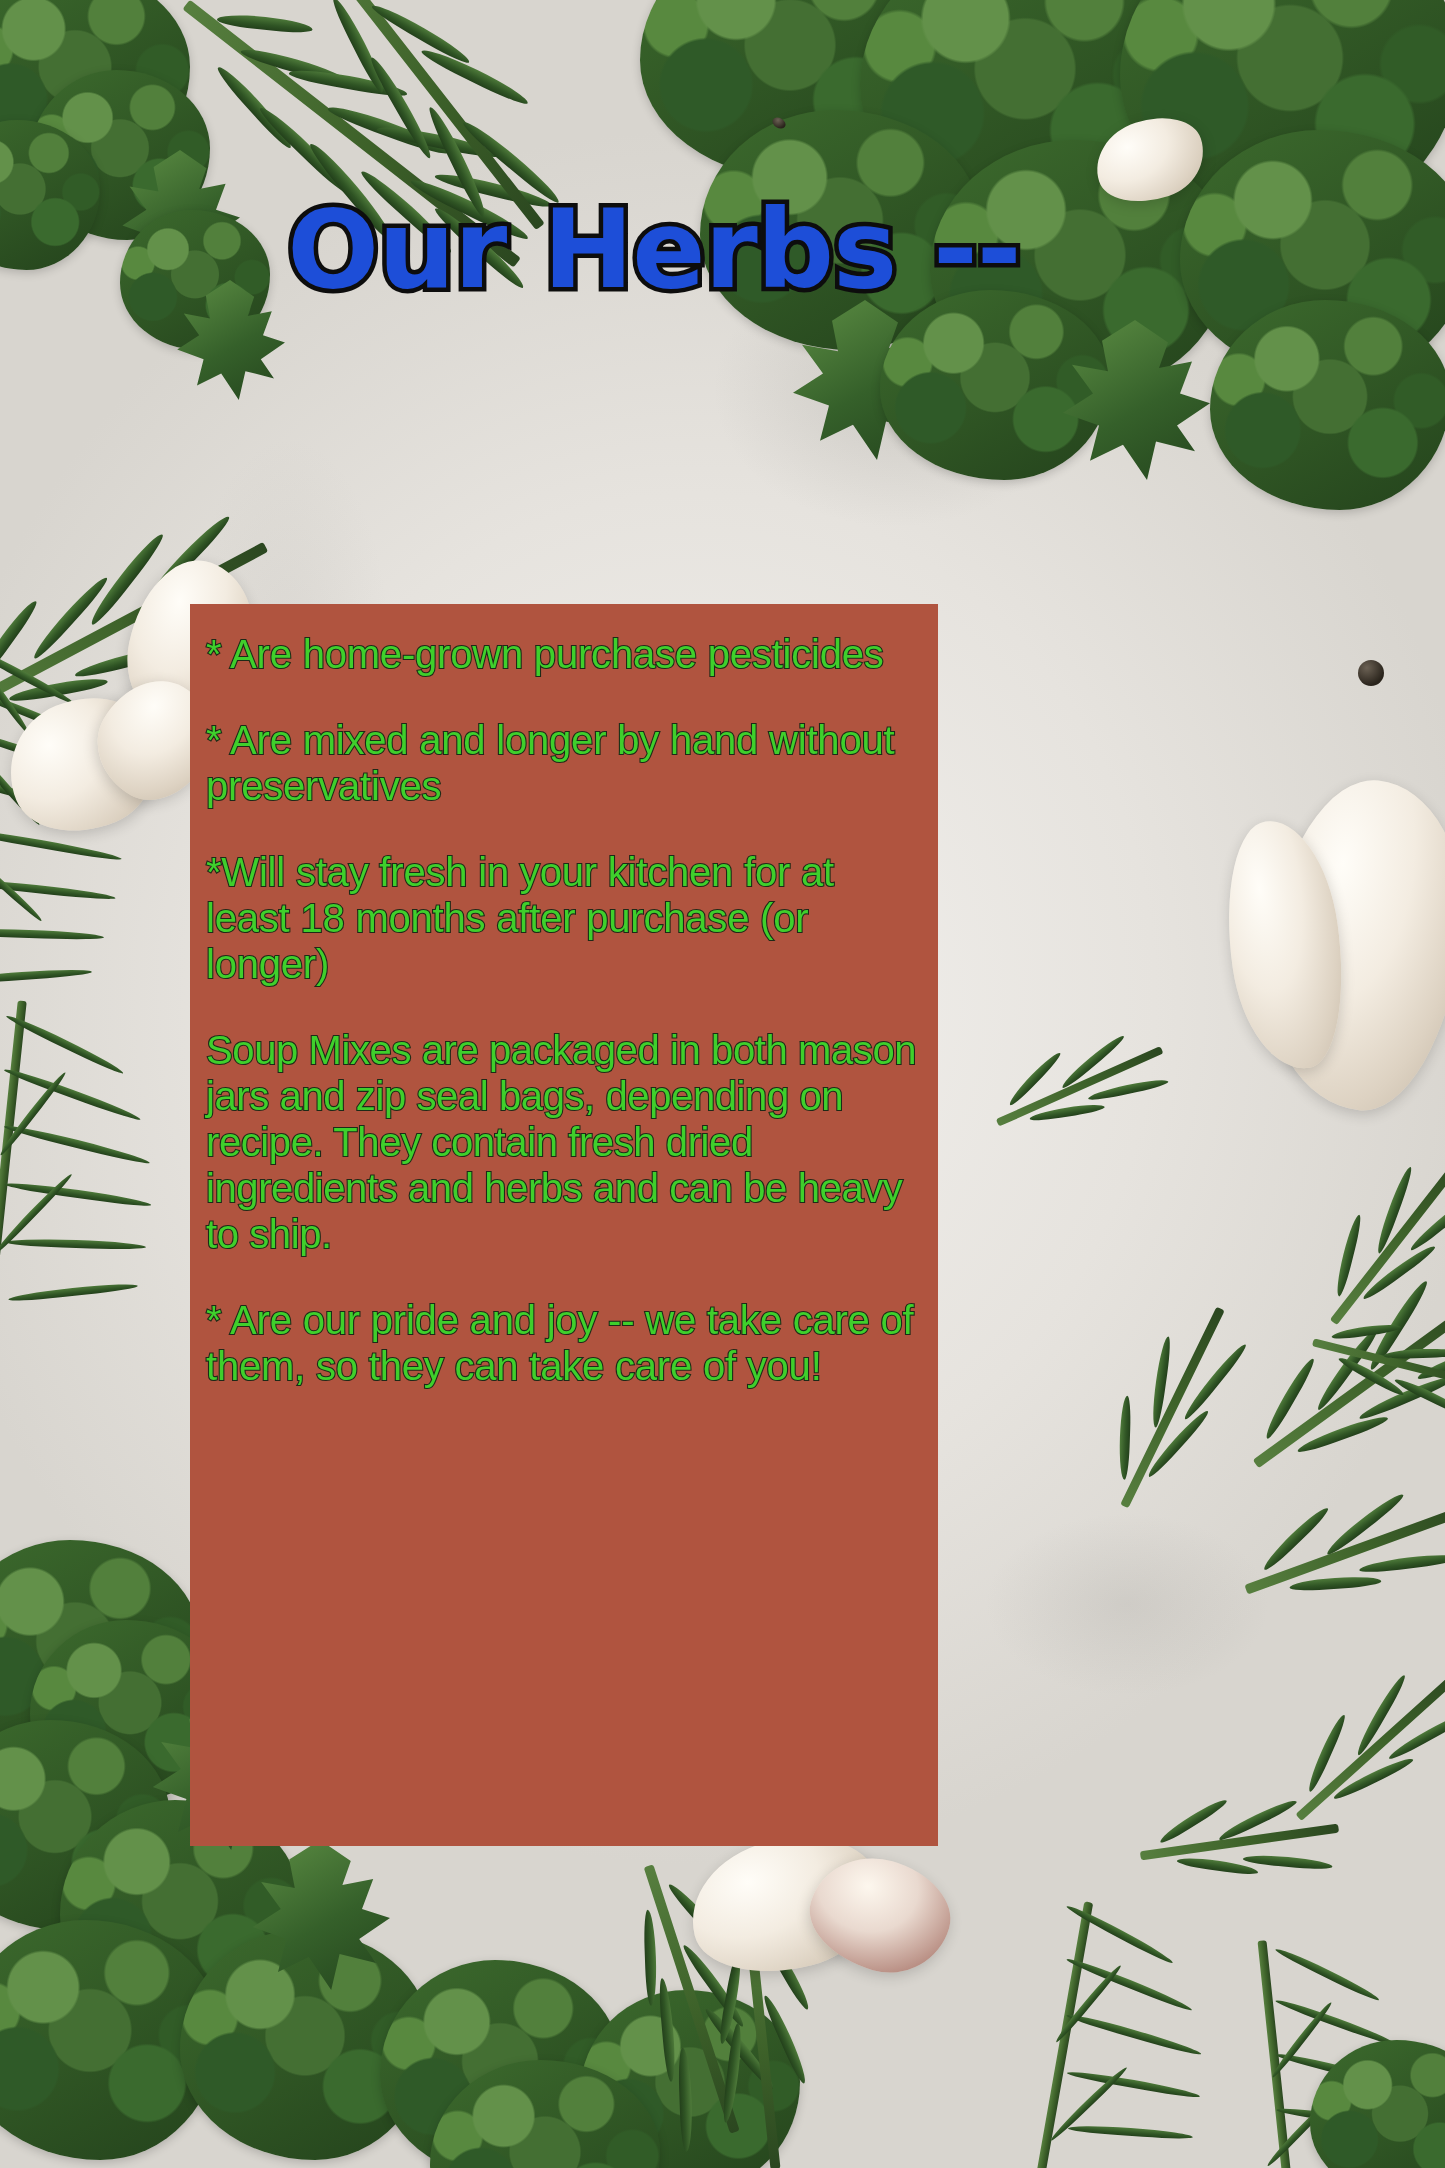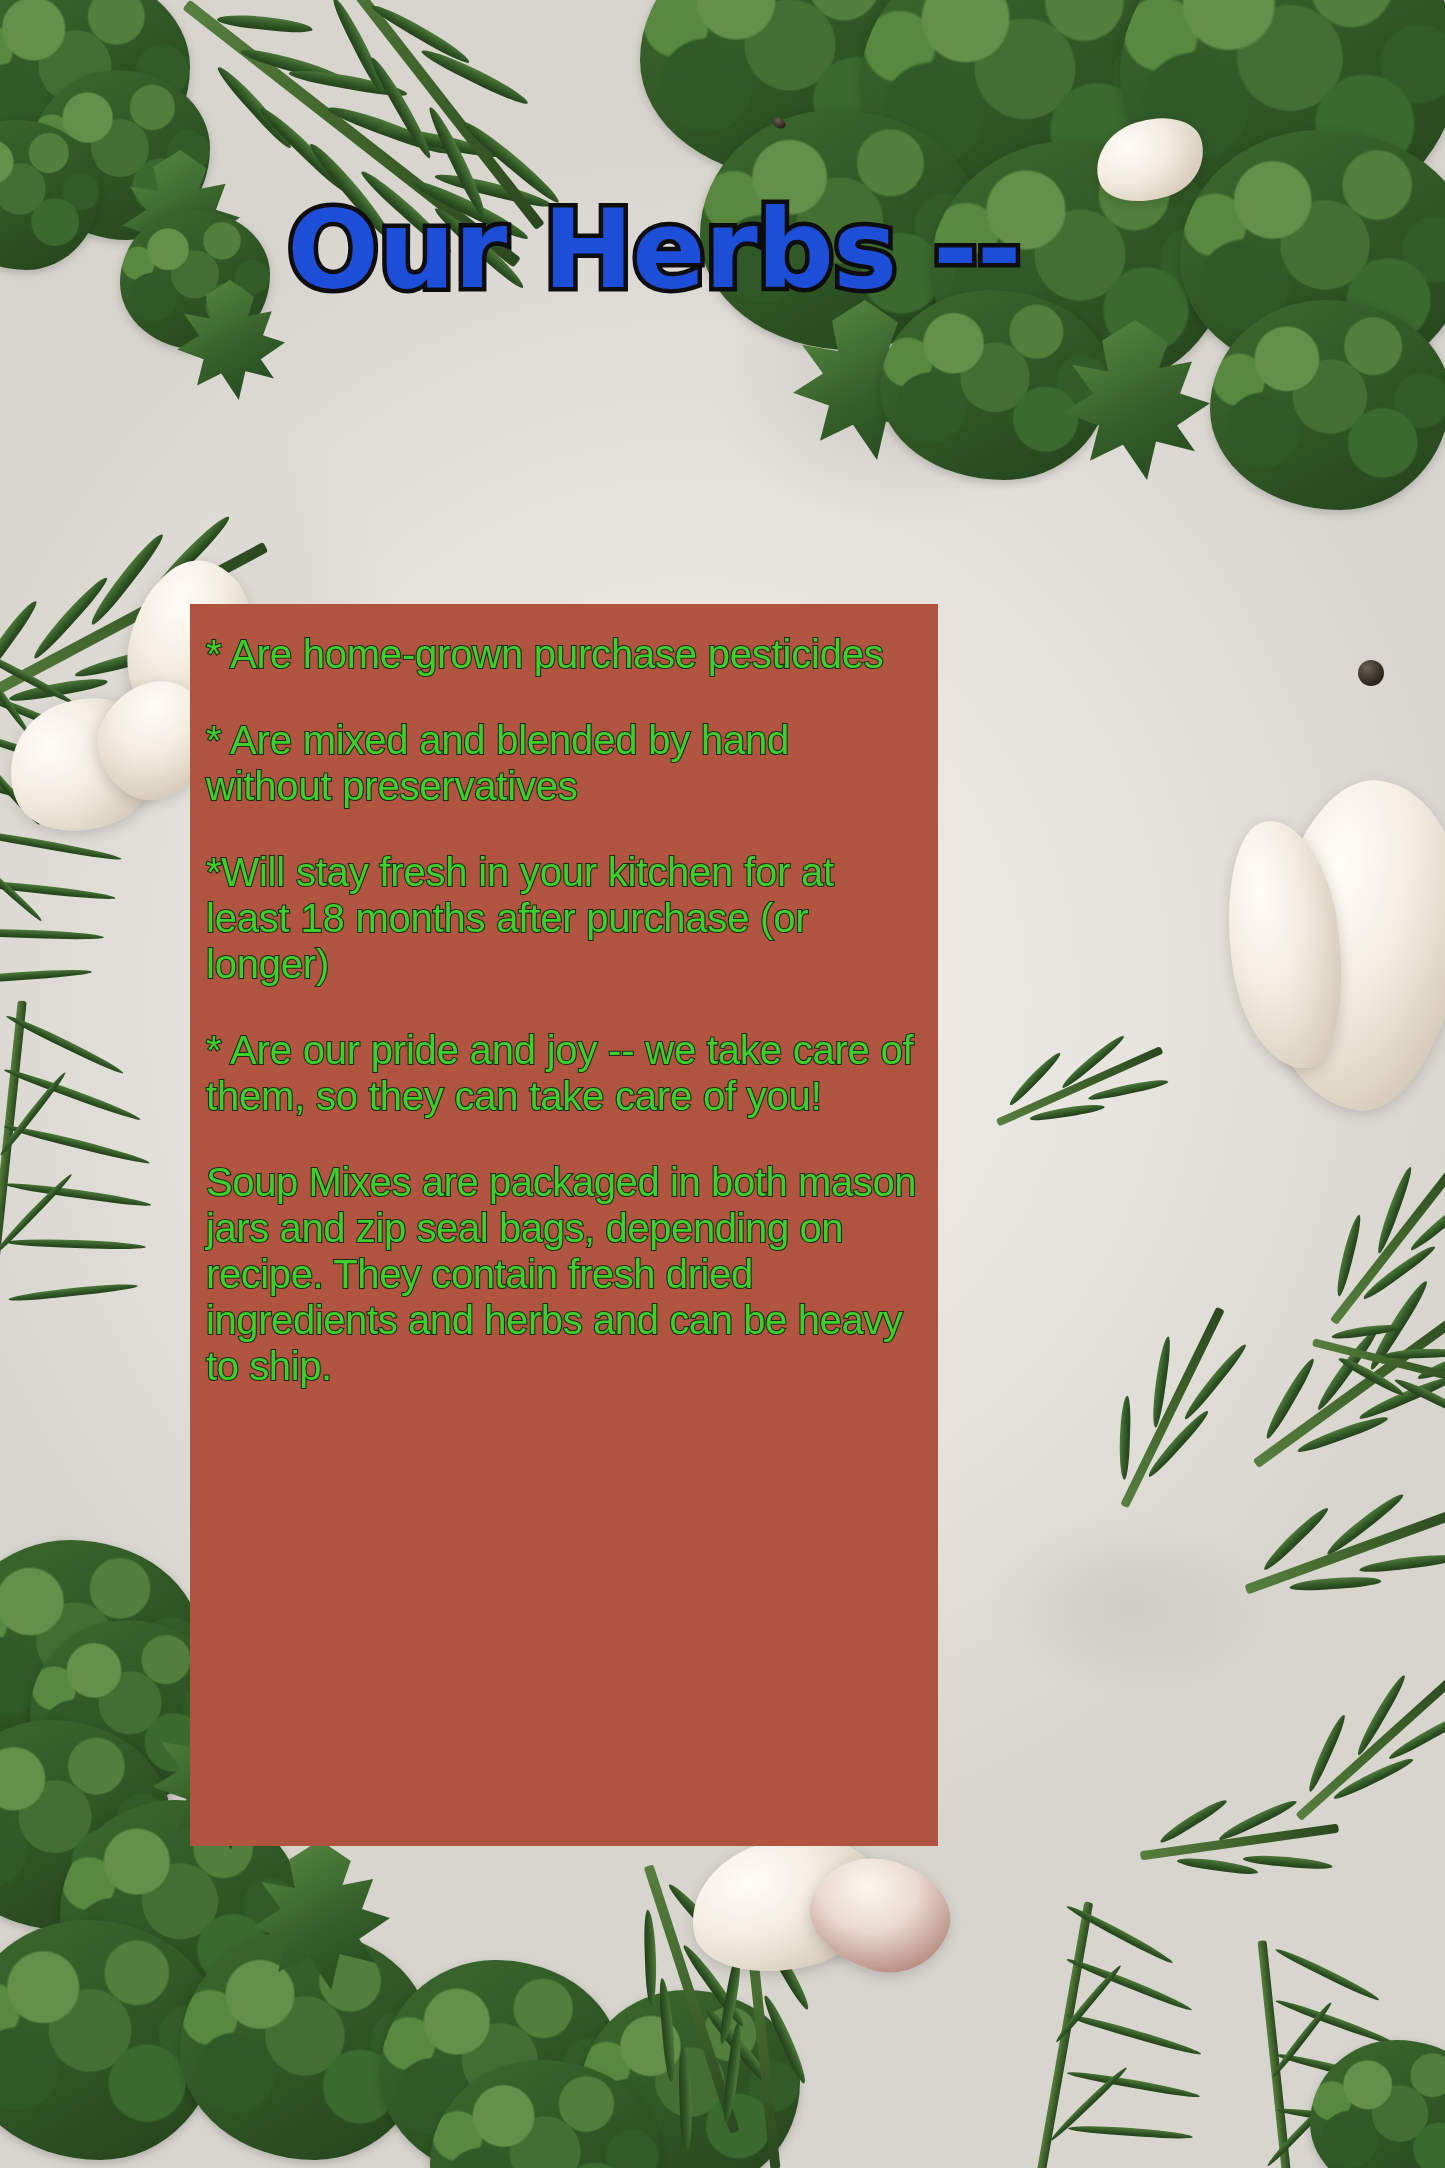--- a/index.html
+++ b/index.html
@@ -338,20 +338,20 @@
     </div>
 
     <div class="curly" style="left:1310px;top:2040px;width:180px;height:160px;"></div>
   </div>
 
   <div class="title">Our Herbs --</div>
 
   <div class="panel">
     <div class="panel-body">
       <p class="para">* Are home-grown purchase pesticides</p>
-      <p class="para">* Are mixed and blended by hand without preservatives</p>
+      <p class="para">* Are mixed and longer by hand without preservatives</p>
       <p class="para">*Will stay fresh in your kitchen for at least 18 months after purchase (or longer)</p>
+      <p class="para tight">Soup Mixes are packaged in both mason jars and zip seal bags, depending on recipe.  They contain fresh dried ingredients and herbs and can be heavy to ship.</p>
       <p class="para">* Are our pride and joy -- we take care of them, so they can take care of you!</p>
-      <p class="para tight">Soup Mixes are packaged in both mason jars and zip seal bags, depending on recipe.  They contain fresh dried ingredients and herbs and can be heavy to ship.</p>
     </div>
   </div>
 
 </div>
 
 </body></html>

